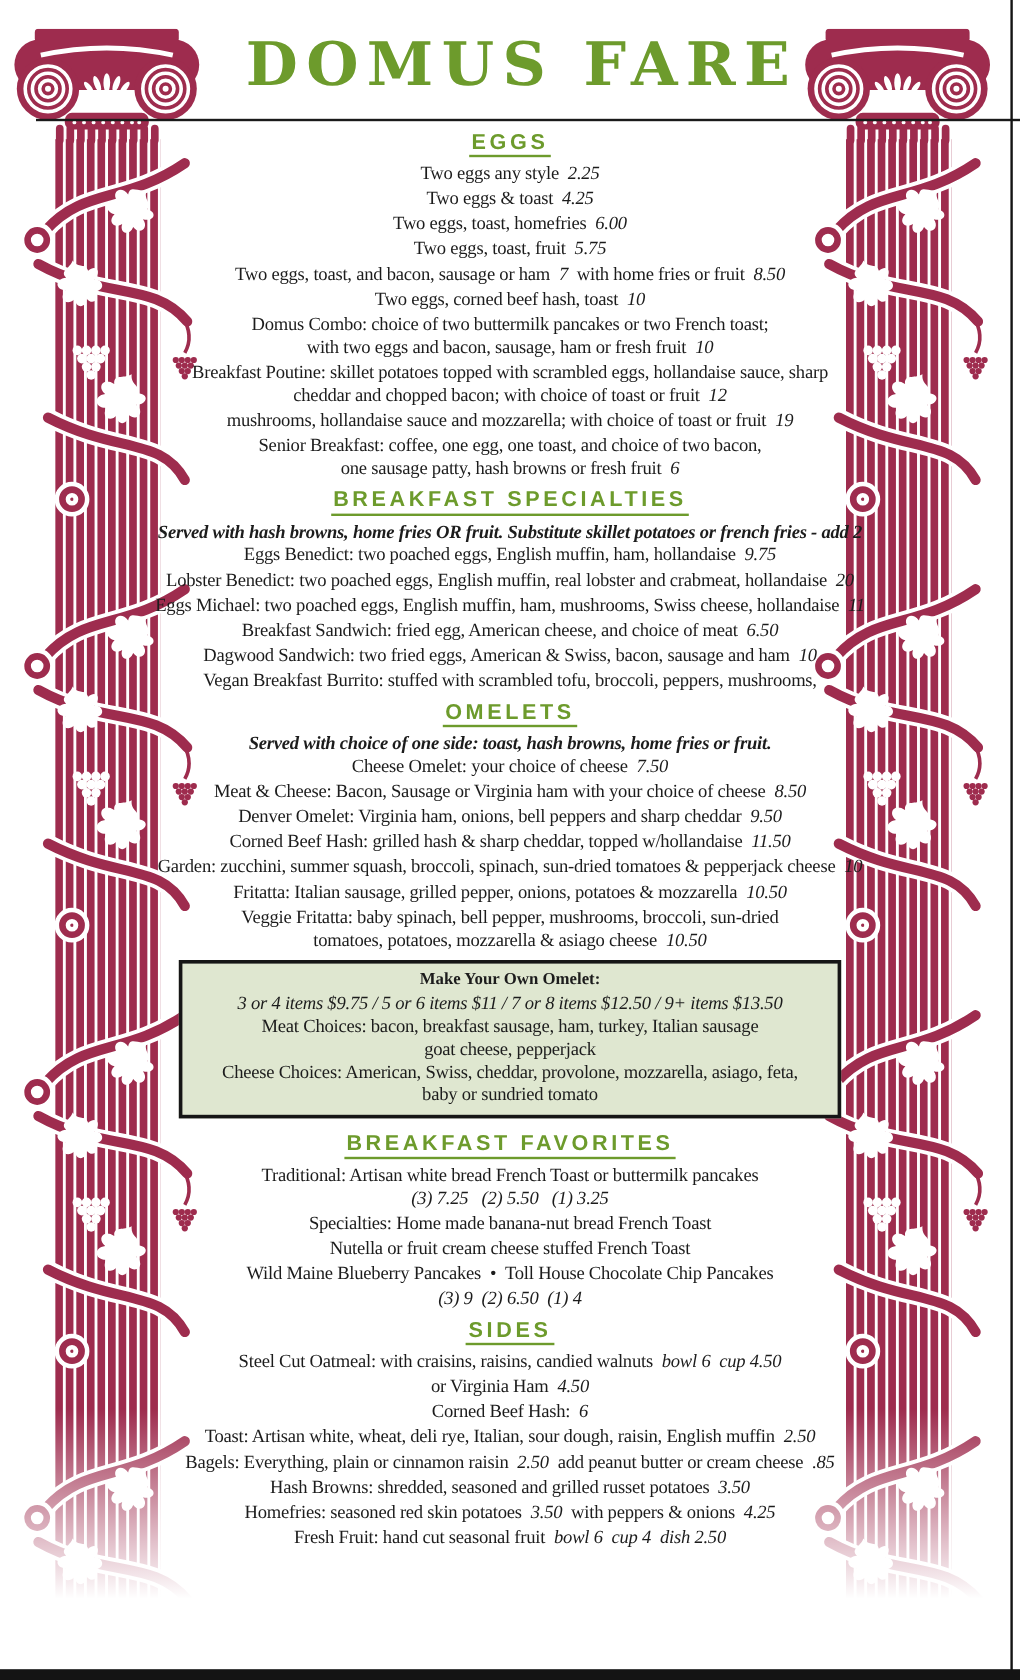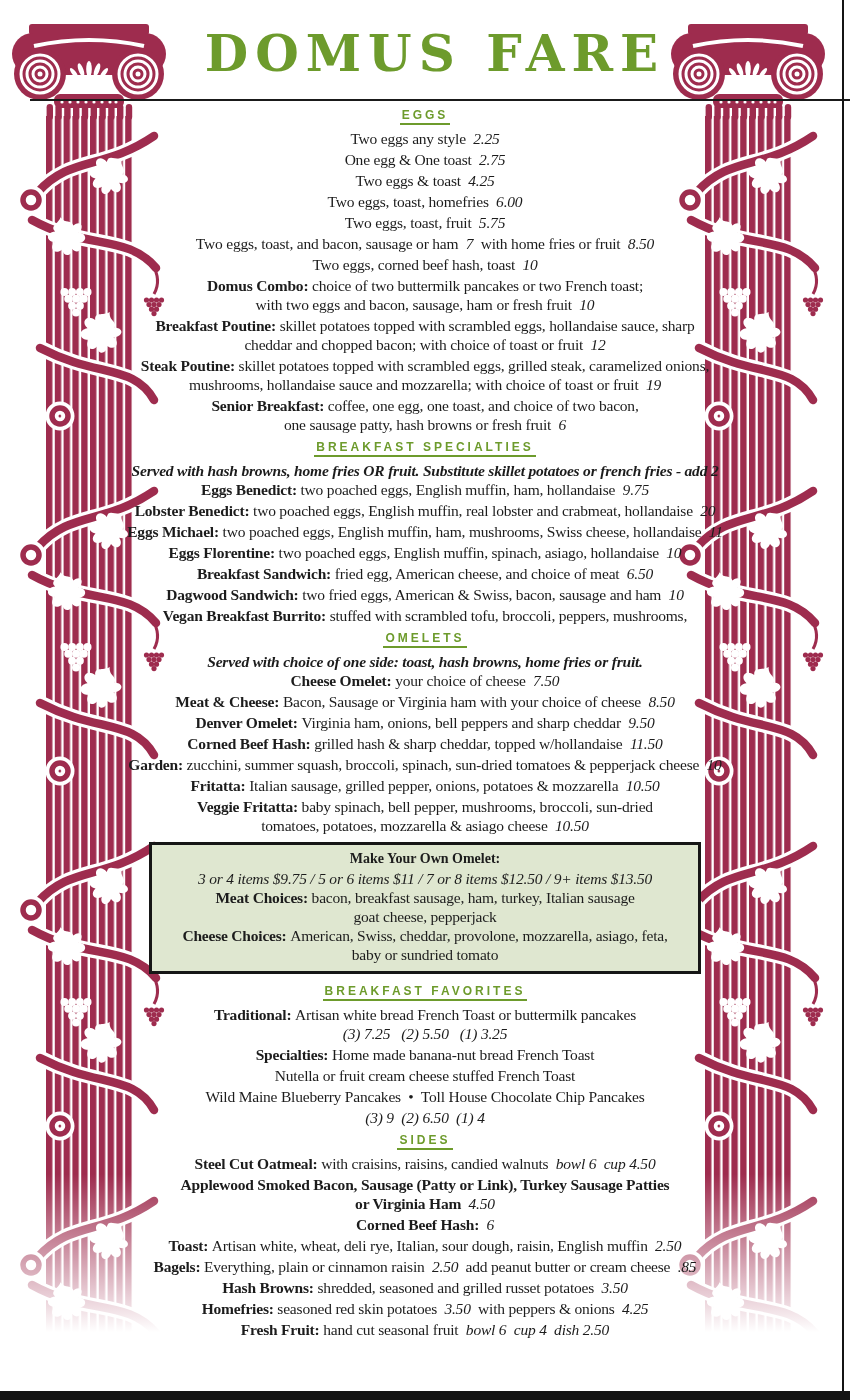--- a/index.html
+++ b/index.html
@@ -10,27 +10,27 @@
          letter-spacing:7px;color:#6d9b2c;z-index:3;}
   .rule-top{position:absolute;top:99px;left:30px;width:820px;height:2px;background:#1a1a1a;z-index:4;}
   .rule-right{position:absolute;top:0;left:842px;width:2px;height:1400px;background:#141414;z-index:4;}
   .rule-bottom{position:absolute;top:1391px;left:0;width:850px;height:9px;background:#141414;z-index:4;}
   .col{position:absolute;top:24px;z-index:1;}
   .col-left{left:4px;}
   .col-right{left:663px;}
   .content{position:absolute;top:104px;left:105px;width:640px;text-align:center;z-index:3;}
   .menu-section{margin-bottom:2px;}
   .section-title{display:inline-block;font-family:"Liberation Sans",sans-serif;font-weight:700;
-                 font-size:12px;letter-spacing:3px;color:#6d9b2c;line-height:1.08;
+                 font-size:18px;letter-spacing:3px;color:#6d9b2c;line-height:1.08;
                  border-bottom:2.5px solid #6d9b2c;padding:0 2px 1px;margin:5px 0 4px;}
   .section-subtitle{font-weight:700;font-style:italic;font-size:15.5px;line-height:19px;
                     letter-spacing:-0.2px;white-space:nowrap;}
   .menu-item{font-size:15.5px;line-height:19px;letter-spacing:-0.2px;margin-bottom:2px;}
   .item-line{white-space:nowrap;}
-  .seg-b{font-weight:700;margin-top:40px;}
+  .seg-b{font-weight:400;margin-top:40px;}
   .seg-i{font-style:italic;}
   .own-box{width:552px;margin:7px auto 6px;background:#dfe7d0;border:3px solid #161616;
            padding:4px 8px 7px;box-sizing:border-box;}
   .own-box .menu-item{margin-bottom:0;}
   .box-title{font-weight:700;font-size:14px;line-height:20px;}
   .sw{stroke:#fff;stroke-width:15;fill:none;stroke-linecap:round;}
   .sm{stroke:#9e2c4e;stroke-width:8.5;fill:none;stroke-linecap:round;}
   .rw{stroke:#fff;stroke-width:13;fill:none;}
   .rm{stroke:#9e2c4e;stroke-width:5.5;fill:none;}
 </style>
@@ -160,23 +160,20 @@
   <div class="rule-right"></div>
   <div class="rule-bottom"></div>
 
   <div class="content">
       <section class="menu-section">
         <div><span class="section-title">EGGS</span></div>
         <div class="menu-item">
           <div class="item-line"><span class="seg-r">Two eggs any style</span><span class="seg-i">&nbsp;&nbsp;2.25</span></div>
         </div>
         <div class="menu-item">
-          <div class="item-line"><span class="seg-r">One egg &amp; One toast</span><span class="seg-i">&nbsp;&nbsp;2.75</span></div>
-        </div>
-        <div class="menu-item">
           <div class="item-line"><span class="seg-r">Two eggs &amp; toast</span><span class="seg-i">&nbsp;&nbsp;4.25</span></div>
         </div>
         <div class="menu-item">
           <div class="item-line"><span class="seg-r">Two eggs, toast, homefries</span><span class="seg-i">&nbsp;&nbsp;6.00</span></div>
         </div>
         <div class="menu-item">
           <div class="item-line"><span class="seg-r">Two eggs, toast, fruit</span><span class="seg-i">&nbsp;&nbsp;5.75</span></div>
         </div>
         <div class="menu-item">
           <div class="item-line"><span class="seg-r">Two eggs, toast, and bacon, sausage or ham</span><span class="seg-i">&nbsp;&nbsp;7</span><span class="seg-r">&nbsp;&nbsp;with home fries or fruit</span><span class="seg-i">&nbsp;&nbsp;8.50</span></div>
@@ -186,42 +183,38 @@
         </div>
         <div class="menu-item">
           <div class="item-line"><span class="seg-b">Domus Combo: </span><span class="seg-r">choice of two buttermilk pancakes or two French toast;</span></div>
           <div class="item-line"><span class="seg-r">with two eggs and bacon, sausage, ham or fresh fruit</span><span class="seg-i">&nbsp;&nbsp;10</span></div>
         </div>
         <div class="menu-item">
           <div class="item-line"><span class="seg-b">Breakfast Poutine: </span><span class="seg-r">skillet potatoes topped with scrambled eggs, hollandaise sauce, sharp</span></div>
           <div class="item-line"><span class="seg-r">cheddar and chopped bacon; with choice of toast or fruit</span><span class="seg-i">&nbsp;&nbsp;12</span></div>
         </div>
         <div class="menu-item">
-          <div class="item-line"><span class="seg-b">Steak Poutine: </span><span class="seg-r">skillet potatoes topped with scrambled eggs, grilled steak, caramelized onions,</span></div>
           <div class="item-line"><span class="seg-r">mushrooms, hollandaise sauce and mozzarella; with choice of toast or fruit</span><span class="seg-i">&nbsp;&nbsp;19</span></div>
         </div>
         <div class="menu-item">
           <div class="item-line"><span class="seg-b">Senior Breakfast: </span><span class="seg-r">coffee, one egg, one toast, and choice of two bacon,</span></div>
           <div class="item-line"><span class="seg-r">one sausage patty, hash browns or fresh fruit</span><span class="seg-i">&nbsp;&nbsp;6</span></div>
         </div>
       </section>
       <section class="menu-section">
         <div><span class="section-title">BREAKFAST SPECIALTIES</span></div>
         <div class="section-subtitle">Served with hash browns, home fries OR fruit. Substitute skillet potatoes or french fries - add 2</div>
         <div class="menu-item">
           <div class="item-line"><span class="seg-b">Eggs Benedict: </span><span class="seg-r">two poached eggs, English muffin, ham, hollandaise</span><span class="seg-i">&nbsp;&nbsp;9.75</span></div>
         </div>
         <div class="menu-item">
           <div class="item-line"><span class="seg-b">Lobster Benedict: </span><span class="seg-r">two poached eggs, English muffin, real lobster and crabmeat, hollandaise</span><span class="seg-i">&nbsp;&nbsp;20</span></div>
         </div>
         <div class="menu-item">
           <div class="item-line"><span class="seg-b">Eggs Michael: </span><span class="seg-r">two poached eggs, English muffin, ham, mushrooms, Swiss cheese, hollandaise</span><span class="seg-i">&nbsp;&nbsp;11</span></div>
-        </div>
-        <div class="menu-item">
-          <div class="item-line"><span class="seg-b">Eggs Florentine: </span><span class="seg-r">two poached eggs, English muffin, spinach, asiago, hollandaise</span><span class="seg-i">&nbsp;&nbsp;10</span></div>
         </div>
         <div class="menu-item">
           <div class="item-line"><span class="seg-b">Breakfast Sandwich: </span><span class="seg-r">fried egg, American cheese, and choice of meat</span><span class="seg-i">&nbsp;&nbsp;6.50</span></div>
         </div>
         <div class="menu-item">
           <div class="item-line"><span class="seg-b">Dagwood Sandwich: </span><span class="seg-r">two fried eggs, American &amp; Swiss, bacon, sausage and ham</span><span class="seg-i">&nbsp;&nbsp;10</span></div>
         </div>
         <div class="menu-item">
           <div class="item-line"><span class="seg-b">Vegan Breakfast Burrito: </span><span class="seg-r">stuffed with scrambled tofu, broccoli, peppers, mushrooms,</span></div>
         </div>
@@ -288,21 +281,20 @@
         <div class="menu-item">
           <div class="item-line"><span class="seg-i">(3) 9&nbsp;&nbsp;(2) 6.50&nbsp;&nbsp;(1) 4</span></div>
         </div>
       </section>
       <section class="menu-section">
         <div><span class="section-title">SIDES</span></div>
         <div class="menu-item">
           <div class="item-line"><span class="seg-b">Steel Cut Oatmeal: </span><span class="seg-r">with craisins, raisins, candied walnuts</span><span class="seg-i">&nbsp;&nbsp;bowl 6&nbsp;&nbsp;cup 4.50</span></div>
         </div>
         <div class="menu-item">
-          <div class="item-line"><span class="seg-b">Applewood Smoked Bacon, Sausage (Patty or Link), Turkey Sausage Patties</span></div>
           <div class="item-line"><span class="seg-b">or Virginia Ham</span><span class="seg-i">&nbsp;&nbsp;4.50</span></div>
         </div>
         <div class="menu-item">
           <div class="item-line"><span class="seg-b">Corned Beef Hash: </span><span class="seg-i">&nbsp;6</span></div>
         </div>
         <div class="menu-item">
           <div class="item-line"><span class="seg-b">Toast: </span><span class="seg-r">Artisan white, wheat, deli rye, Italian, sour dough, raisin, English muffin</span><span class="seg-i">&nbsp;&nbsp;2.50</span></div>
         </div>
         <div class="menu-item">
           <div class="item-line"><span class="seg-b">Bagels: </span><span class="seg-r">Everything, plain or cinnamon raisin</span><span class="seg-i">&nbsp;&nbsp;2.50</span><span class="seg-r">&nbsp;&nbsp;add peanut butter or cream cheese</span><span class="seg-i">&nbsp;&nbsp;.85</span></div>

